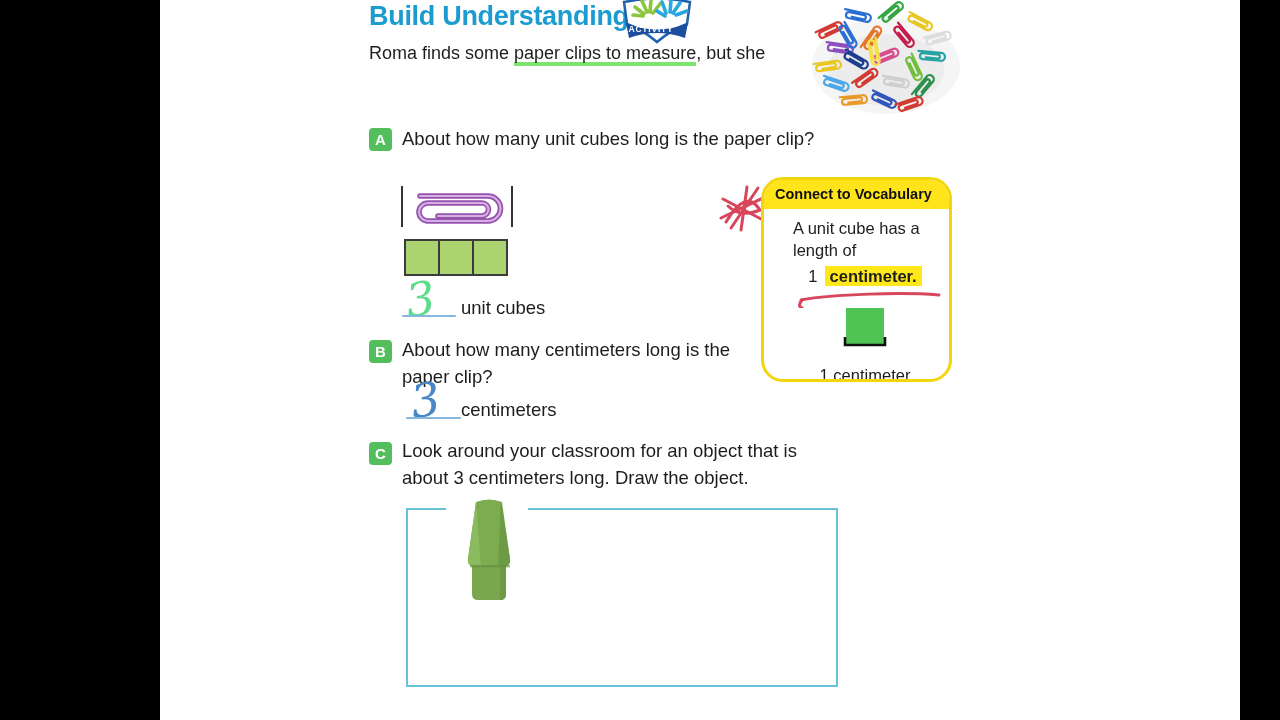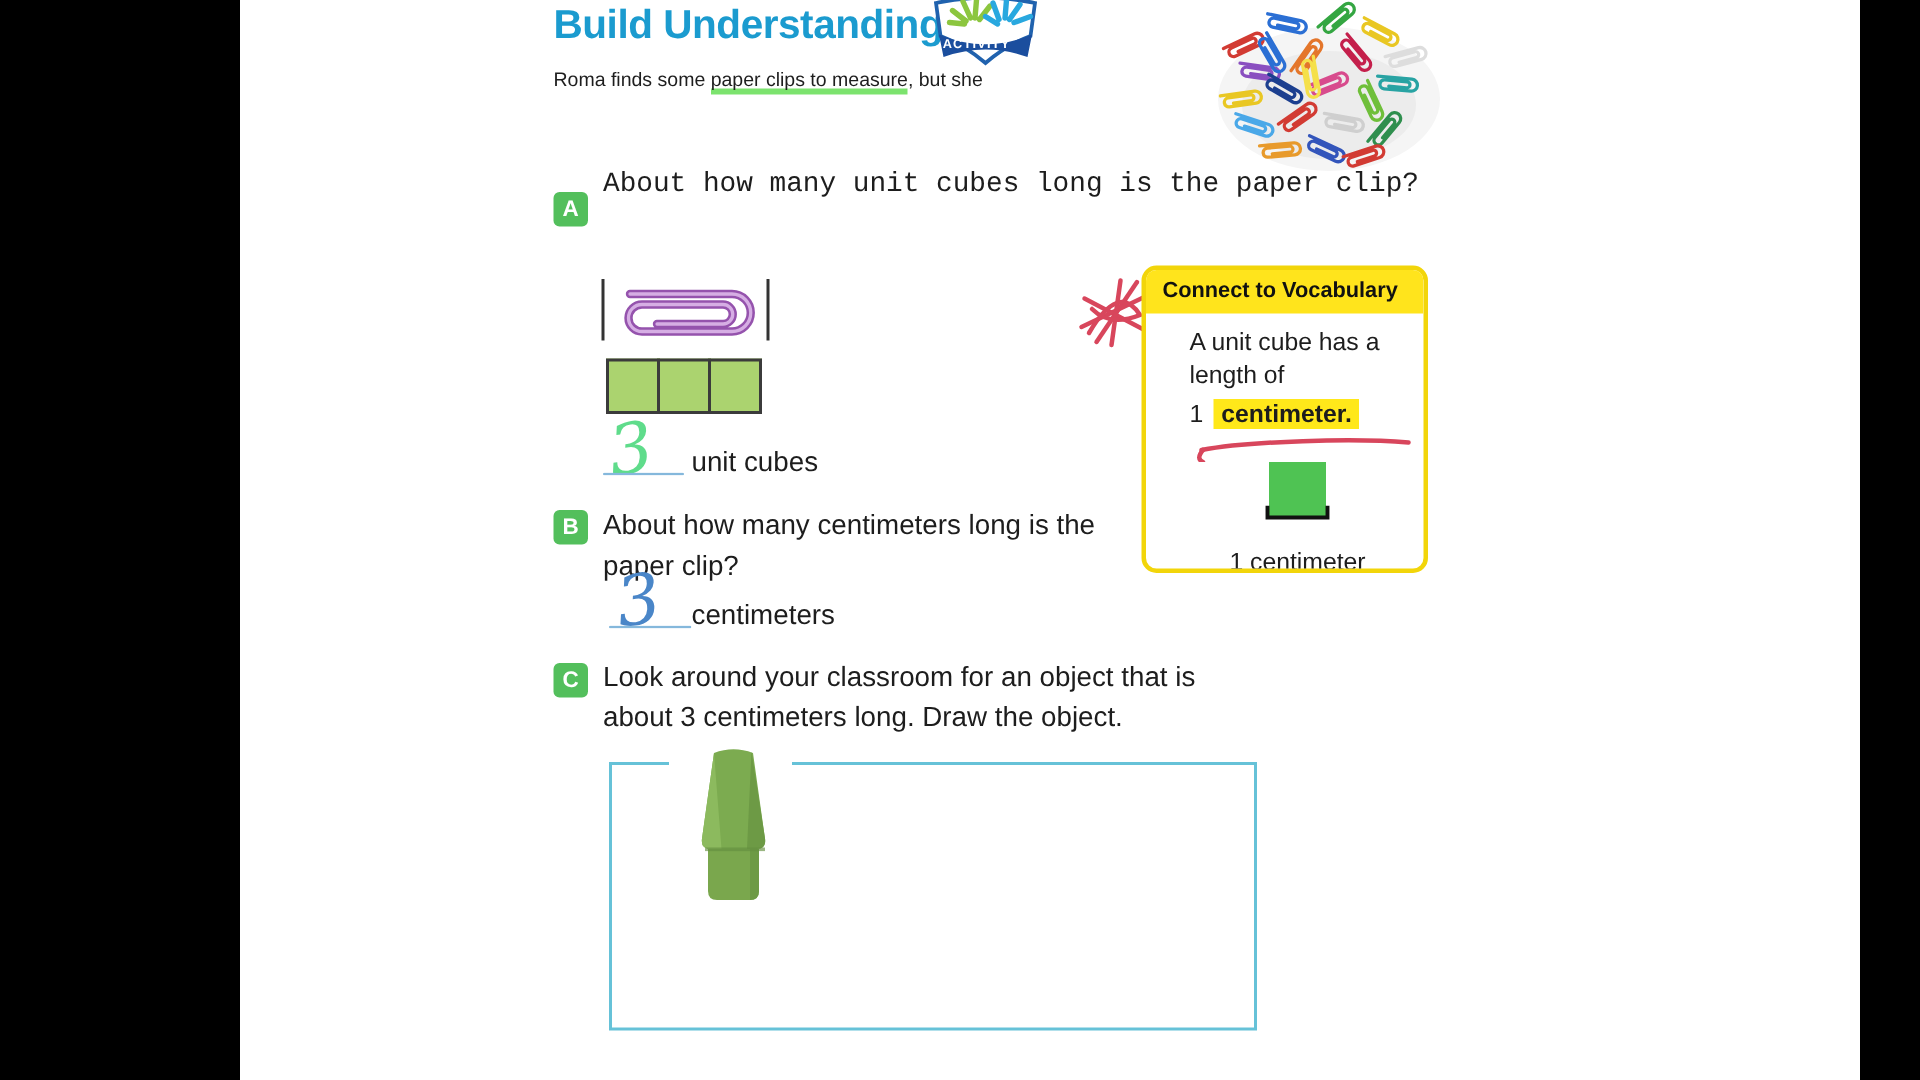--- a/index.html
+++ b/index.html
@@ -9,21 +9,21 @@
 
   .page-title { position:absolute; left:209px; top:1px; font-size:27px; font-weight:700;
                 color:#1b9bcf; letter-spacing:-0.3px; white-space:nowrap; }
 
   .activity-badge { position:absolute; left:460px; top:-3px; width:74px; height:48px; }
   .activity-label { position:absolute; left:0; right:12px; top:27px; text-align:center;
                     font-size:8.5px; font-weight:700; color:#fff; letter-spacing:0.8px; }
 
   .clips-photo { position:absolute; left:640px; top:0; width:172px; height:124px; }
 
-  .intro { position:absolute; left:209px; top:40px; font-size:13px; line-height:26.5px;
+  .intro { position:absolute; left:209px; top:40px; font-size:18px; line-height:26.5px;
            color:#1e1e1e; }
   .intro-line { white-space:pre; }
   .seg.u { background-image:linear-gradient(#7ce36e,#7ce36e); background-size:100% 4px;
            background-position:0 100%; background-repeat:no-repeat; padding-bottom:3px; }
 
   .sec-badge { position:absolute; width:23px; height:23px; background:#53bf5c; border-radius:4px;
                color:#fff; font-weight:700; font-size:15px; text-align:center; line-height:23px; }
   .q-line { position:absolute; font-size:18.5px; color:#1d1d1d; white-space:nowrap; }
 
   .paperclip-fig { position:absolute; left:238px; top:182px; }
@@ -34,25 +34,25 @@
   .hand-num { position:absolute; font-family:"DejaVu Serif", serif; font-style:italic;
               font-size:46px; line-height:1; display:inline-block; transform:rotate(-8deg); }
   .hand-green { color:#5fdc8b; }
   .hand-blue  { color:#4a86c8; }
   .answer-line { position:absolute; height:0; border-bottom:2.5px solid #85b8dc; border-radius:2px; }
   .unit-label { position:absolute; font-size:18.5px; color:#1d1d1d; white-space:nowrap; }
 
   .scribble { position:absolute; left:556px; top:182px; }
 
   .vocab { position:absolute; left:601px; top:177px; width:191px; height:205px; background:#fff;
-           border:3px solid #f2d50a; border-radius:10px; overflow:hidden; }
+           border:3px solid #f2d50a; border-radius:22px; overflow:hidden; }
   .vocab-header { height:29px; background:#ffe41c; font-size:14.5px; font-weight:700;
                   color:#111; line-height:29px; padding-left:11px; }
   .vocab-body { padding:8px 12px 0 29px; font-size:16.5px; line-height:22px; color:#1d1d1d; }
-  .vocab-l3 { margin-top:4px; }
+  .vocab-l3 { margin-top:4px;text-align:center; }
   .vocab-hl { font-weight:700; background:#ffe81a; padding:1px 5px; margin-left:7px; }
   .vocab-redline { display:block; margin-top:3px; }
   .vocab-cube { width:38px; height:38px; background:#4fc353; margin:0 auto; }
   .vocab-bracket { display:block; margin:-9px auto 0; position:relative; }
   .vocab-cube-label { text-align:center; margin-top:16px; font-size:16.5px; }
 
   .drawing-box { position:absolute; left:246px; top:508px; width:432px; height:179px;
                  border:2px solid #66c2d8; }
   .border-gap { position:absolute; left:286px; top:505px; width:82px; height:8px; background:#fff; }
   .eraser { position:absolute; left:300px; top:497px; }
@@ -107,21 +107,21 @@
       <use href="#pc" style="color:#d23b33" transform="translate(92,96) rotate(-18 18 8)"></use>
       <use href="#pc" style="color:#f5e04a" transform="translate(56,44) rotate(80 18 8)"></use>
       <use href="#pc" style="color:#2b6fd4" transform="translate(30,28) rotate(60 18 8)"></use>
     </svg>
 
     <div class="intro">
       <div class="intro-line"><span class="seg">Roma finds some </span><span class="seg u">paper clips to measure</span><span class="seg">, but she</span></div>
     </div>
 
     <div class="sec-badge" style="left:209px; top:128px;">A</div>
-    <div class="q-line" style="left:242px; top:112px;font-family:Liberation Mono, monospace;">About how many unit cubes long is the paper clip?</div>
+    <div class="q-line" style="left:242px; top:128px;">About how many unit cubes long is the paper clip?</div>
 
     <svg class="paperclip-fig" width="118" height="48" viewBox="0 0 118 48">
       <line x1="4" y1="4" x2="4" y2="45" stroke="#333" stroke-width="2"></line>
       <line x1="114" y1="4" x2="114" y2="45" stroke="#333" stroke-width="2"></line>
       <g>
         <path d="M22 14 H90 A12.5 12.5 0 0 1 90 39 H30 A9 9 0 0 1 30 21 H84 A6.5 6.5 0 0 1 84 34 H40" fill="none" stroke="#9553ad" stroke-width="5.6" stroke-linecap="round"></path>
         <path d="M22 14 H90 A12.5 12.5 0 0 1 90 39 H30 A9 9 0 0 1 30 21 H84 A6.5 6.5 0 0 1 84 34 H40" fill="none" stroke="#d6aee4" stroke-width="2.2" stroke-linecap="round"></path>
       </g>
     </svg>
 

